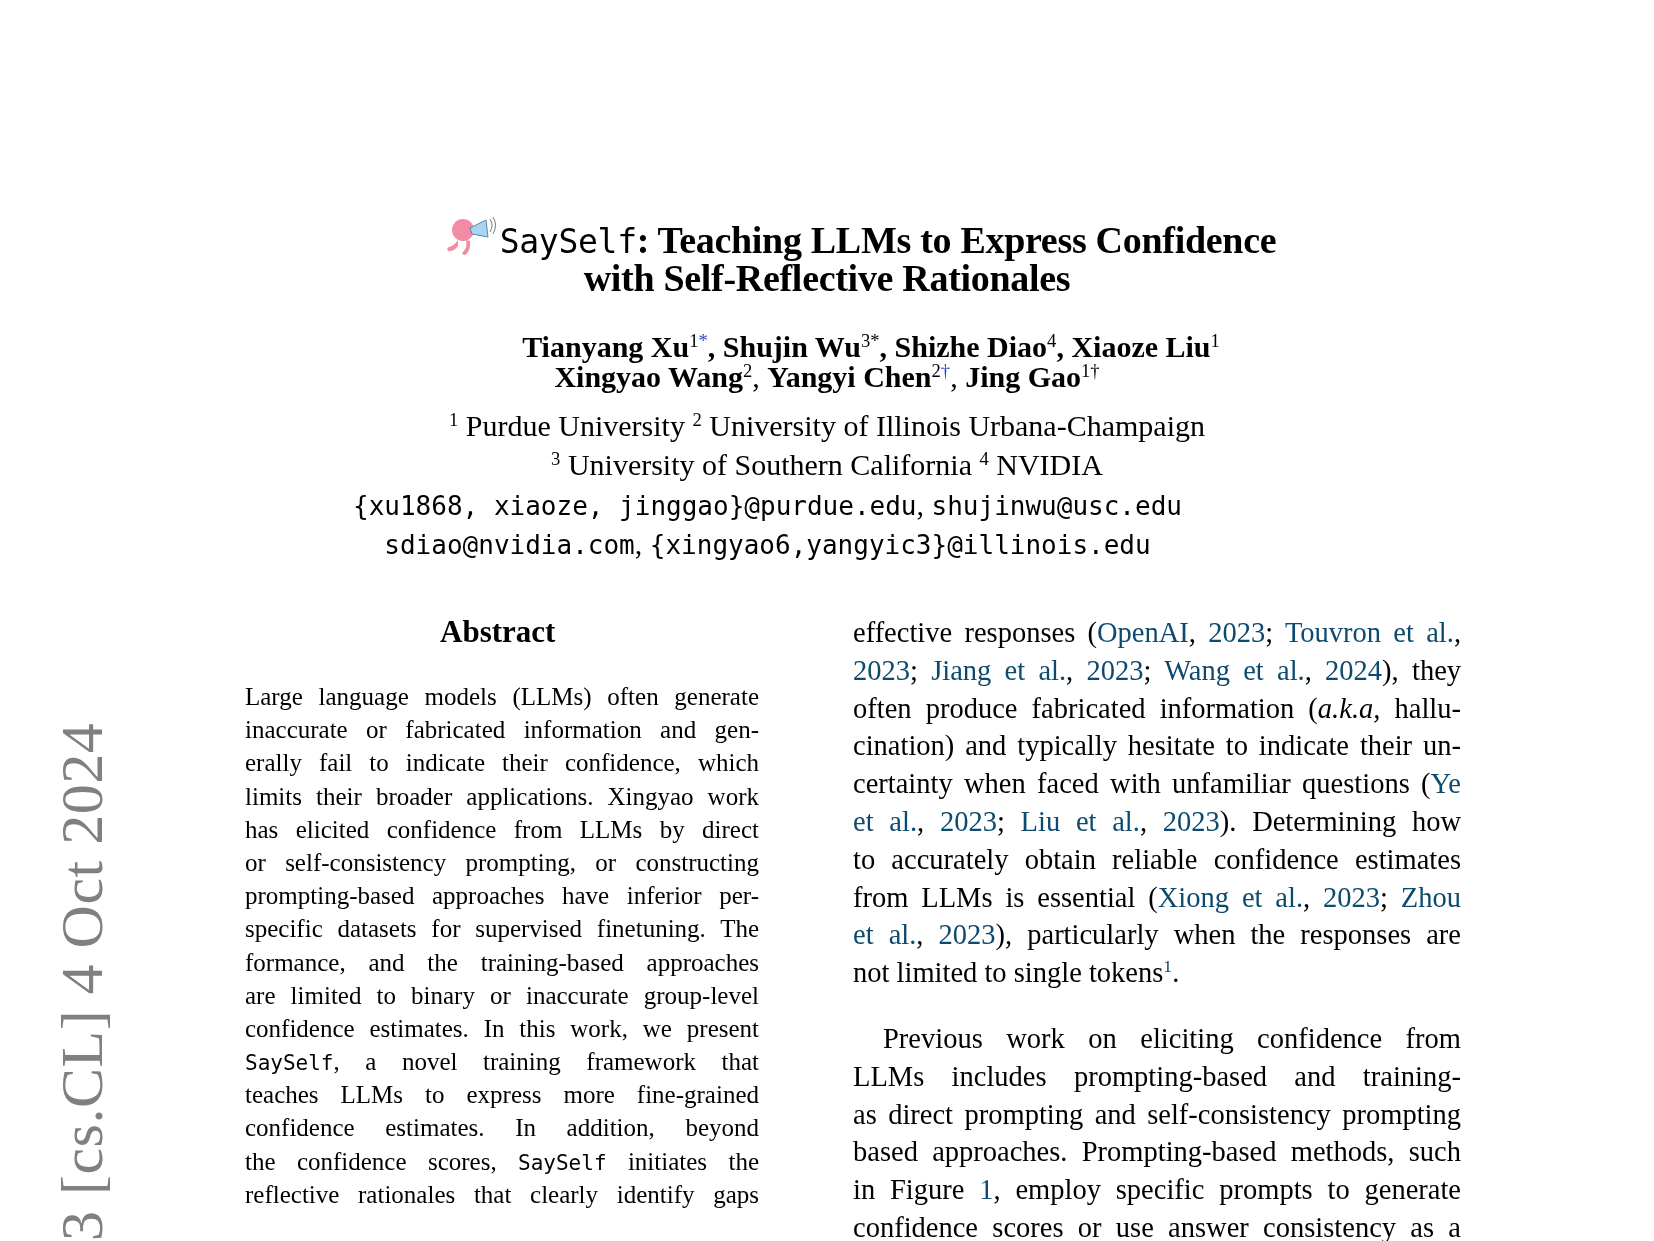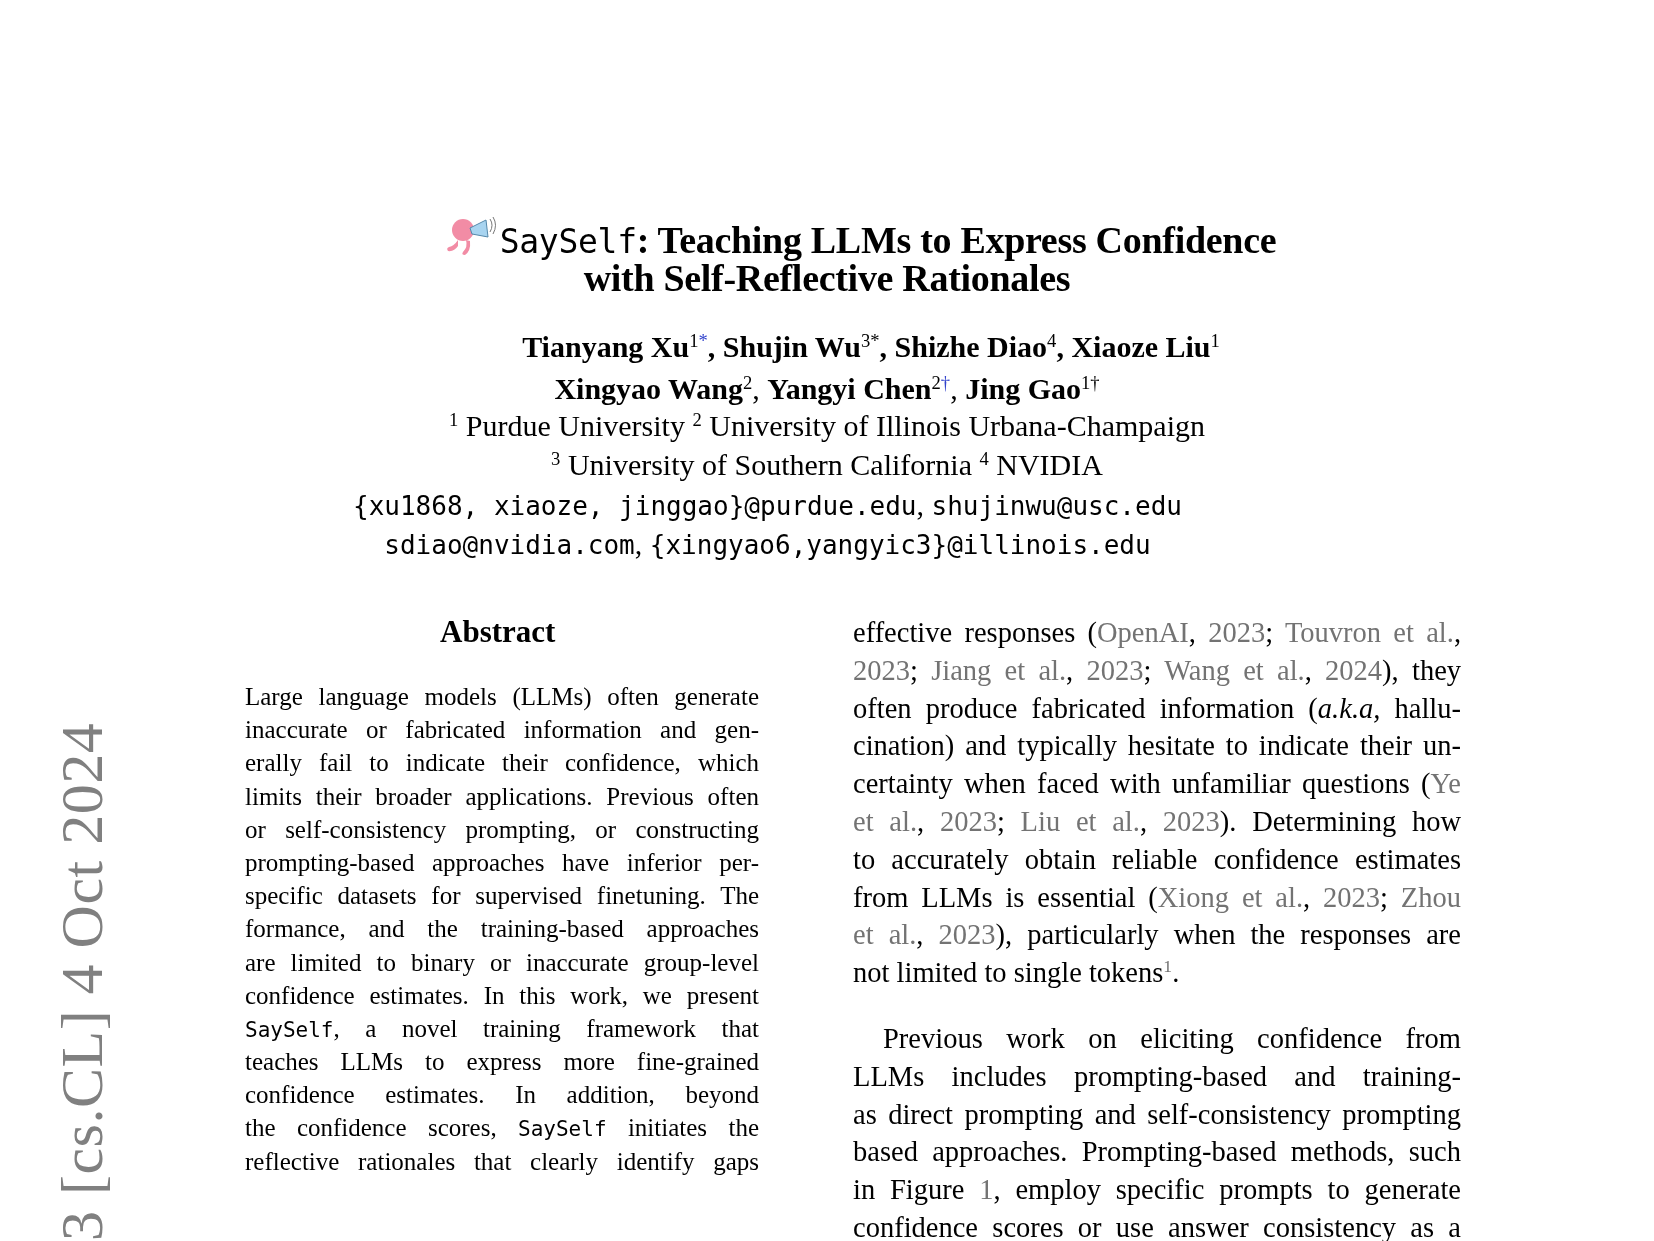--- a/index.html
+++ b/index.html
@@ -1,36 +1,36 @@
 <!DOCTYPE html>
 <html><head>
 <meta charset="utf-8">
 <style>
   html, body { margin:0; padding:0; background:#fff; }
   body { width:1654px; height:1241px; position:relative; overflow:hidden; color:#000;
          font-family:"Liberation Serif", serif; }
   .mono { font-family:"DejaVu Sans Mono", "Liberation Mono", monospace; }
-  .link { color:#737373; }
+  .link { color:#0c4a6e; }
   sup { font-size:0.62em; line-height:0; vertical-align:0.55em; }
   sup.blue { color:#3344cc; }
 
   #arxiv-stamp { position:absolute; left:48px; top:1241px; transform-origin:0 0; transform:rotate(-90deg);
          font-family:"Liberation Serif", serif; font-size:60px; color:#808080; white-space:nowrap; letter-spacing:0.5px; }
 
   #header { position:absolute; left:0; top:0; width:1654px; }
   .title-line { position:absolute; width:1654px; text-align:center; font-weight:bold; font-size:38px; letter-spacing:-0.3px; }
   #title1 { top:213px;margin-left:34px; }
   #title2 { top:256px; }
   #title1 .mono { font-weight:normal; font-size:33px; }
   #logo { display:inline-block; width:50px; height:44px; vertical-align:-4px; margin-right:4px; }
 
   .auth { position:absolute; width:1654px; text-align:center; font-size:30px; }
   .auth b { font-weight:bold; }
   #authors1 { top:330px;padding-left:44px; }
-  #authors2 { top:372px; }
+  #authors2 { top:360px; }
   #aff1 { top:409px; }
   #aff2 { top:448px; }
   .email { position:absolute; width:1535px; text-align:center; font-size:26px; }
   #email1 { top:488px; }
   #email2 { top:527px; }
   .email .sep { font-family:"Liberation Serif", serif; font-size:30px; }
 
   #abstract-heading { position:absolute; left:440px; top:614px; font-weight:bold; font-size:31px; }
   #abstract { position:absolute; left:245px; top:680px; width:514px; font-size:25px; line-height:33.2px; }
   .jl { display:block; text-align:justify; text-align-last:justify; white-space:nowrap; height:33.2px; }
@@ -77,21 +77,22 @@
     <span class="mono">sdiao@nvidia.com</span><span class="sep">, </span><span class="mono">{xingyao6,yangyic3}@illinois.edu</span>
   </div>
 </div>
 
 <div id="abstract-heading">Abstract</div>
 
 <div id="abstract">
   <span class="jl">Large language models (LLMs) often generate</span>
   <span class="jl">inaccurate or fabricated information and gen-</span>
   <span class="jl">erally fail to indicate their confidence, which</span>
-  <span class="jl">limits their broader applications. Previous often</span>
+  <span class="jl">limits their broader applications. Xingyao work</span>
+  <span class="jl">has elicited confidence from LLMs by direct</span>
   <span class="jl">or self-consistency prompting, or constructing</span>
   <span class="jl">prompting-based approaches have inferior per-</span>
   <span class="jl">specific datasets for supervised finetuning. The</span>
   <span class="jl">formance, and the training-based approaches</span>
   <span class="jl">are limited to binary or inaccurate group-level</span>
   <span class="jl">confidence estimates. In this work, we present</span>
   <span class="jl"><span class="mono">SaySelf</span><span>, a novel training framework that</span></span>
   <span class="jl">teaches LLMs to express more fine-grained</span>
   <span class="jl">confidence estimates.  In addition, beyond</span>
   <span class="jl"><span>the confidence scores, </span><span class="mono">SaySelf</span><span> initiates the</span></span>

